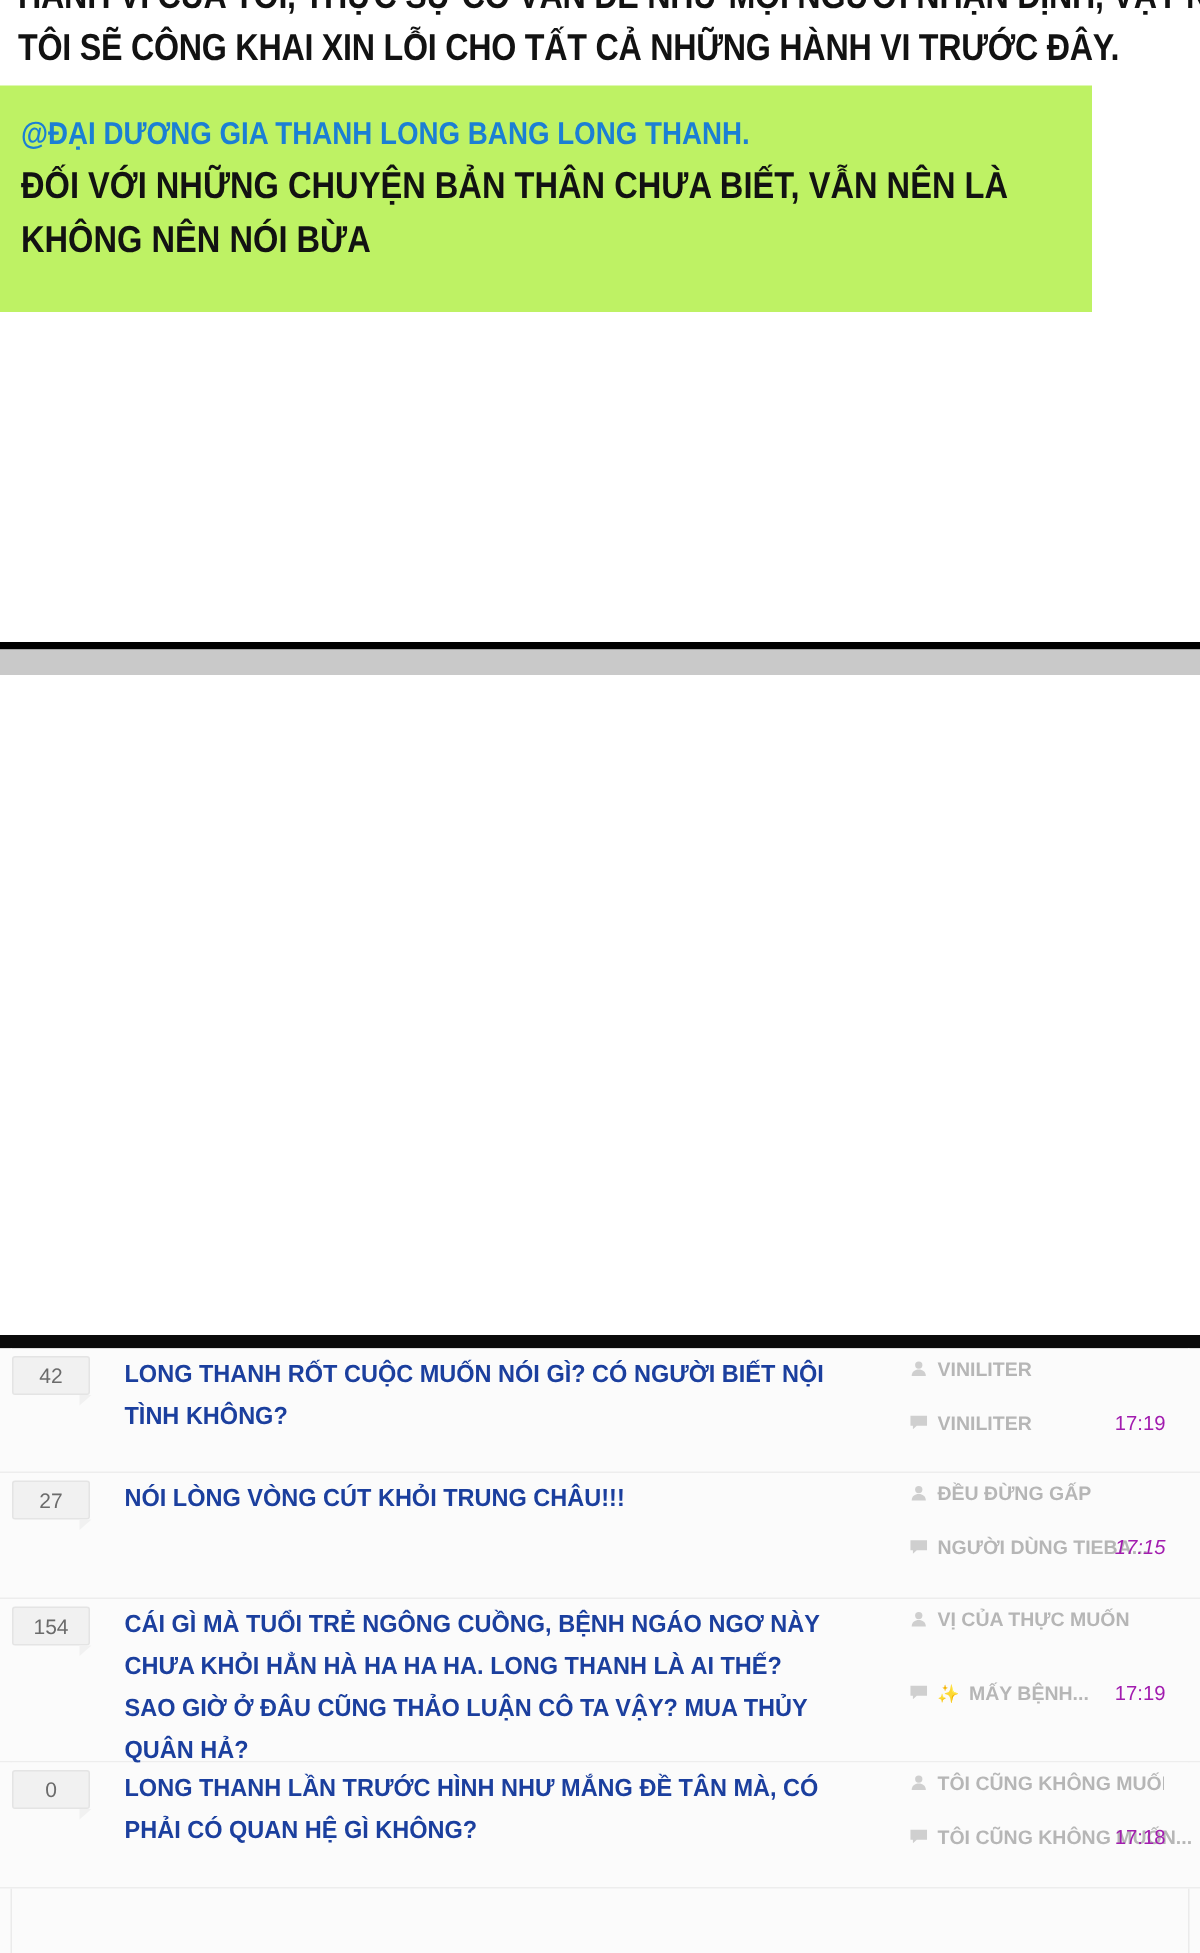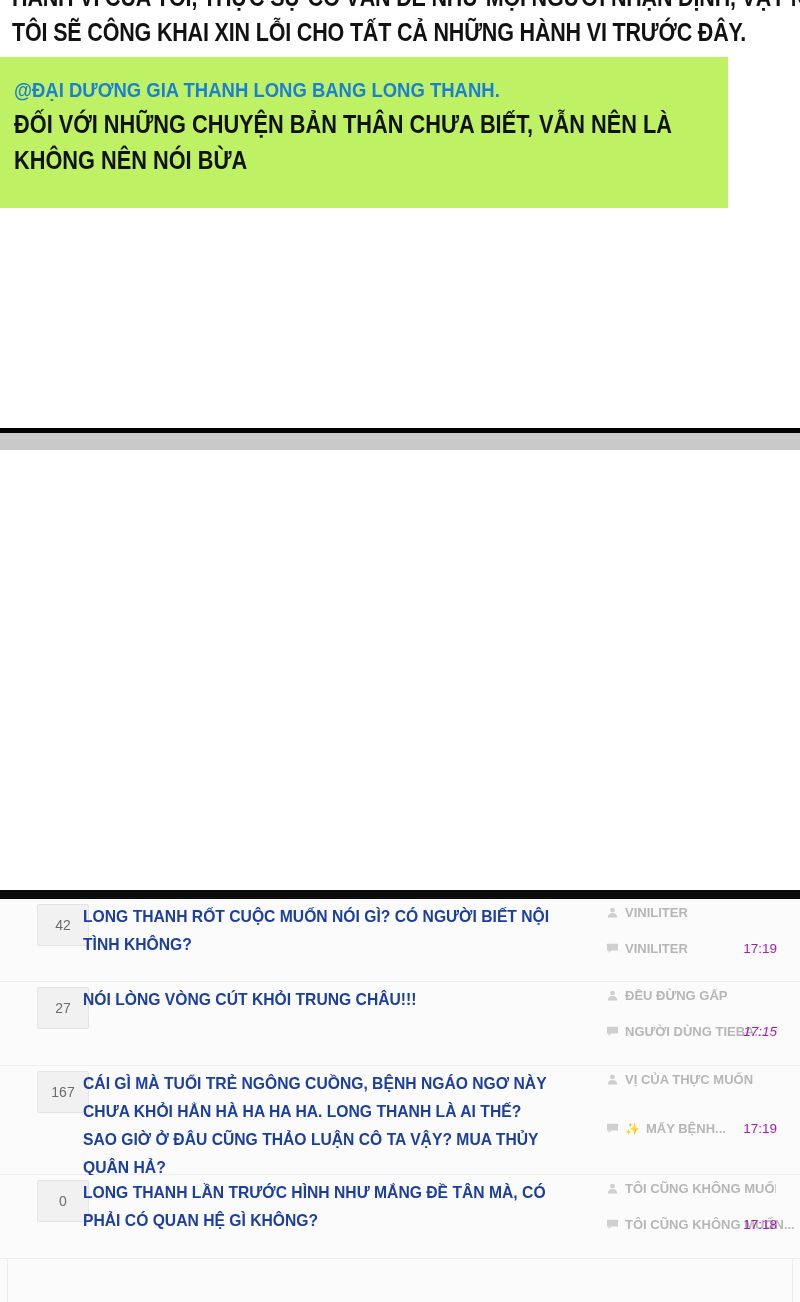--- a/index.html
+++ b/index.html
@@ -213,24 +213,24 @@
     position: relative;
     border-bottom: 1px solid #ededed;
     background: #fbfbfb;
     display: block;
     box-sizing: border-box;
     padding: 0;
   }
 
   .badge {
     position: absolute;
-    left: 37px;
+    left: 8px;
     top: 5px;
     min-width: 52px;
-    height: 42px;
+    height: 26px;
     background: #f1f1f1;
     border: 1px solid #e4e4e4;
     border-radius: 2px;
     display: flex;
     align-items: center;
     justify-content: center;
     font-size: 14px;
     color: #6b6b6b;
     box-sizing: border-box;
   }
@@ -405,21 +405,21 @@
           <span class="meta-ico">
             <svg viewBox="0 0 16 16" width="13" height="13" fill="#cfcfcf">
               <path d="M1.2 2.2 H14.8 V10.4 H6.4 L3.2 13.4 V10.4 H1.2 Z"></path>
             </svg>
           </span>
           <span>NGƯỜI DÙNG TIEBA...</span>
         </div>
         <div class="meta-time" style="top: 42px; font-style: italic;">17:15</div>
       </div>
       <div class="comment-row" style="height: 109px;">
-        <div class="badge">167</div>
+        <div class="badge">154</div>
         <div class="comment-text">CÁI GÌ MÀ TUỔI TRẺ NGÔNG CUỒNG, BỆNH NGÁO NGƠ NÀY CHƯA KHỎI HẲN HÀ HA HA HA. LONG THANH LÀ AI THẾ? SAO GIỜ Ở ĐÂU CŨNG THẢO LUẬN CÔ TA VẬY? MUA THỦY QUÂN HẢ?</div>
         <div class="meta-author">
           <span class="meta-ico">
             <svg viewBox="0 0 16 16" width="13" height="13" fill="#cfcfcf">
               <circle cx="8" cy="5" r="3"></circle>
               <path d="M2.2 14 C2.2 10.4 4.8 8.6 8 8.6 C11.2 8.6 13.8 10.4 13.8 14 Z"></path>
             </svg>
           </span>
           <span>VỊ CỦA THỰC MUỐN</span>
         </div>

